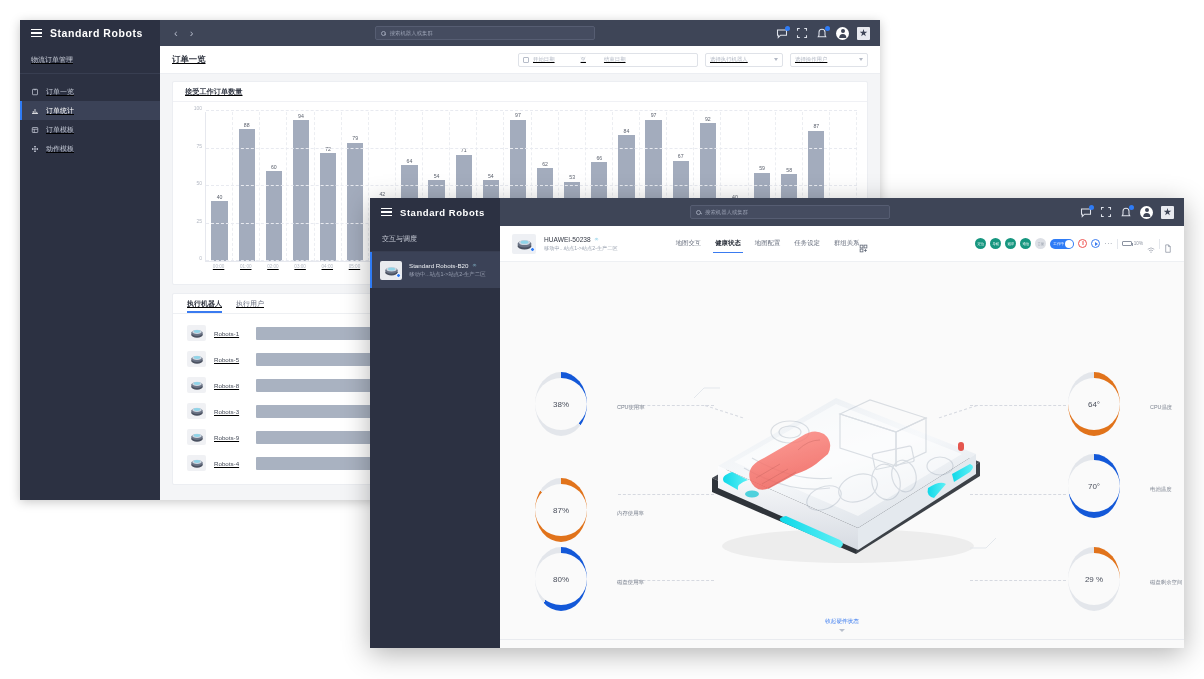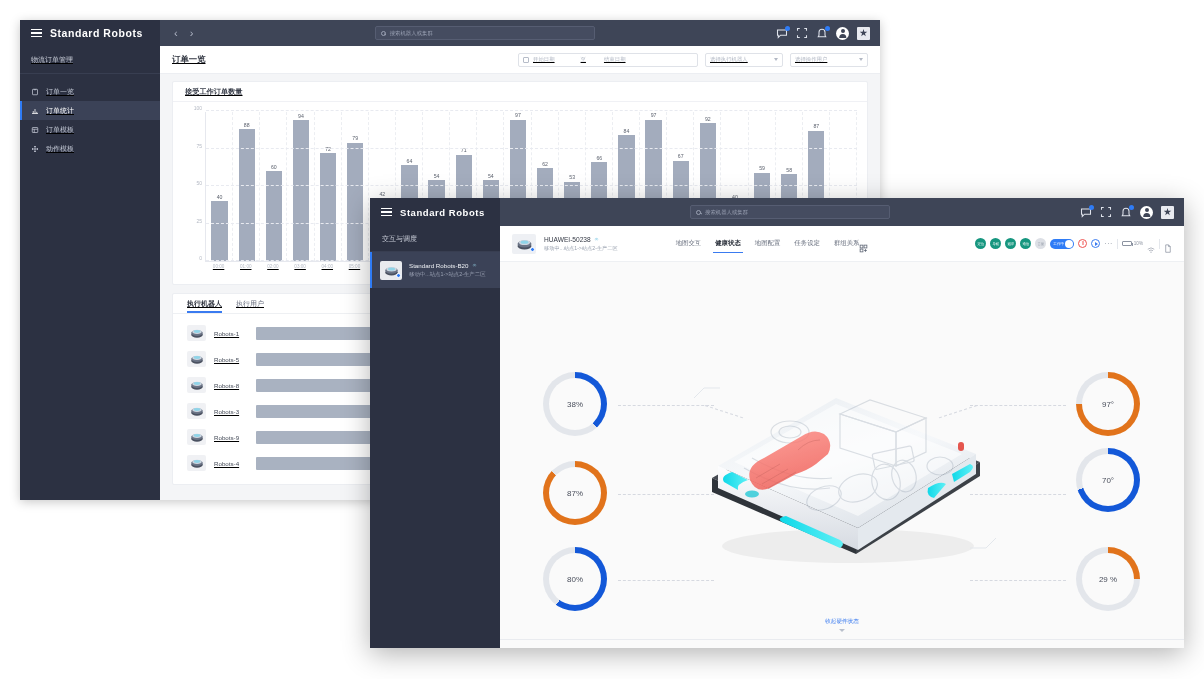--- a/index.html
+++ b/index.html
@@ -175,21 +175,21 @@
   .vsep { width:1px; height:10px; background:#e4e7ec; }
   .batt { display:flex; align-items:center; gap:2px; }
   .batt-shape { width:10px; height:5.4px; border:0.9px solid #8c93a1; border-radius:1px; position:relative; }
   .batt-shape::after{content:'';position:absolute;right:-2px;top:1.4px;width:1.2px;height:2.4px;background:#8c93a1;}
   .batt-txt { font-size:4.6px; color:#8c93a1; }
   .wifi-ic { width:8px; height:7px; }
   .doc-ic { width:8px; height:9px; }
 
   
   .hw { flex:1; position:relative; background:#fafafa; }
-  .gcol { position:absolute; width:80px; display:flex; flex-direction:column; align-items:center;gap:30px; }
+  .gcol { position:absolute; width:80px; display:flex; align-items:center;gap:30px; }
   .gauge { width:64px; height:64px; border-radius:50%; display:flex;
            align-items:center; justify-content:center; position:relative; }
   .gauge .inner { width:52px; height:52px; border-radius:50%; background:#fafafa;
            display:flex; align-items:center; justify-content:center;
            font-size:8px; color:#4a4f5c; }
   .glabel { font-size:5.4px; color:#7c8390; margin-top:7px; white-space:nowrap; }
 
   .connector { position:absolute; border-top:1px dashed #d6d9e0; }
 
   
@@ -788,39 +788,39 @@
               <path d="M306 168 L296 178 L280 178"></path>
             </g>
           </svg>
 
           <div class="gcol" id="gL0" style="left:35px; top:110px;">
               <div class="gauge" style="background: conic-gradient(rgb(19, 88, 216) 0deg, rgb(19, 88, 216) 136.8deg, rgb(227, 230, 235) 136.8deg, rgb(227, 230, 235) 360deg);">
                 <div class="inner">38%</div>
               </div>
               <div class="glabel">CPU使用率</div>
             </div>
-          <div class="gcol" id="gL1" style="left:35px; top:199px;">
+          <div class="gcol" id="gL1" style="left:35px; top:216px;">
               <div class="gauge" style="background: conic-gradient(rgb(225, 115, 27) 0deg, rgb(225, 115, 27) 313.2deg, rgb(227, 230, 235) 313.2deg, rgb(227, 230, 235) 360deg);">
                 <div class="inner">87%</div>
               </div>
               <div class="glabel">内存使用率</div>
             </div>
           <div class="gcol" id="gL2" style="left:35px; top:285px;">
               <div class="gauge" style="background: conic-gradient(rgb(19, 88, 216) 0deg, rgb(19, 88, 216) 216deg, rgb(227, 230, 235) 216deg, rgb(227, 230, 235) 360deg);">
                 <div class="inner">80%</div>
               </div>
               <div class="glabel">磁盘使用率</div>
             </div>
           <div class="gcol" id="gR0" style="left:568px; top:110px;">
               <div class="gauge" style="background: conic-gradient(rgb(225, 115, 27) 0deg, rgb(225, 115, 27) 270deg, rgb(227, 230, 235) 270deg, rgb(227, 230, 235) 360deg);">
-                <div class="inner">97°</div>
+                <div class="inner">64°</div>
               </div>
               <div class="glabel">CPU温度</div>
             </div>
-          <div class="gcol" id="gR1" style="left:568px; top:186px;">
+          <div class="gcol" id="gR1" style="left:568px; top:192px;">
               <div class="gauge" style="background: conic-gradient(rgb(19, 88, 216) 0deg, rgb(19, 88, 216) 252deg, rgb(227, 230, 235) 252deg, rgb(227, 230, 235) 360deg);">
                 <div class="inner">70°</div>
               </div>
               <div class="glabel">电池温度</div>
             </div>
           <div class="gcol" id="gR2" style="left:568px; top:285px;">
               <div class="gauge" style="background: conic-gradient(rgb(225, 115, 27) 0deg, rgb(225, 115, 27) 90deg, rgb(227, 230, 235) 90deg, rgb(227, 230, 235) 360deg);">
                 <div class="inner">29 %</div>
               </div>
               <div class="glabel">磁盘剩余空间</div>

